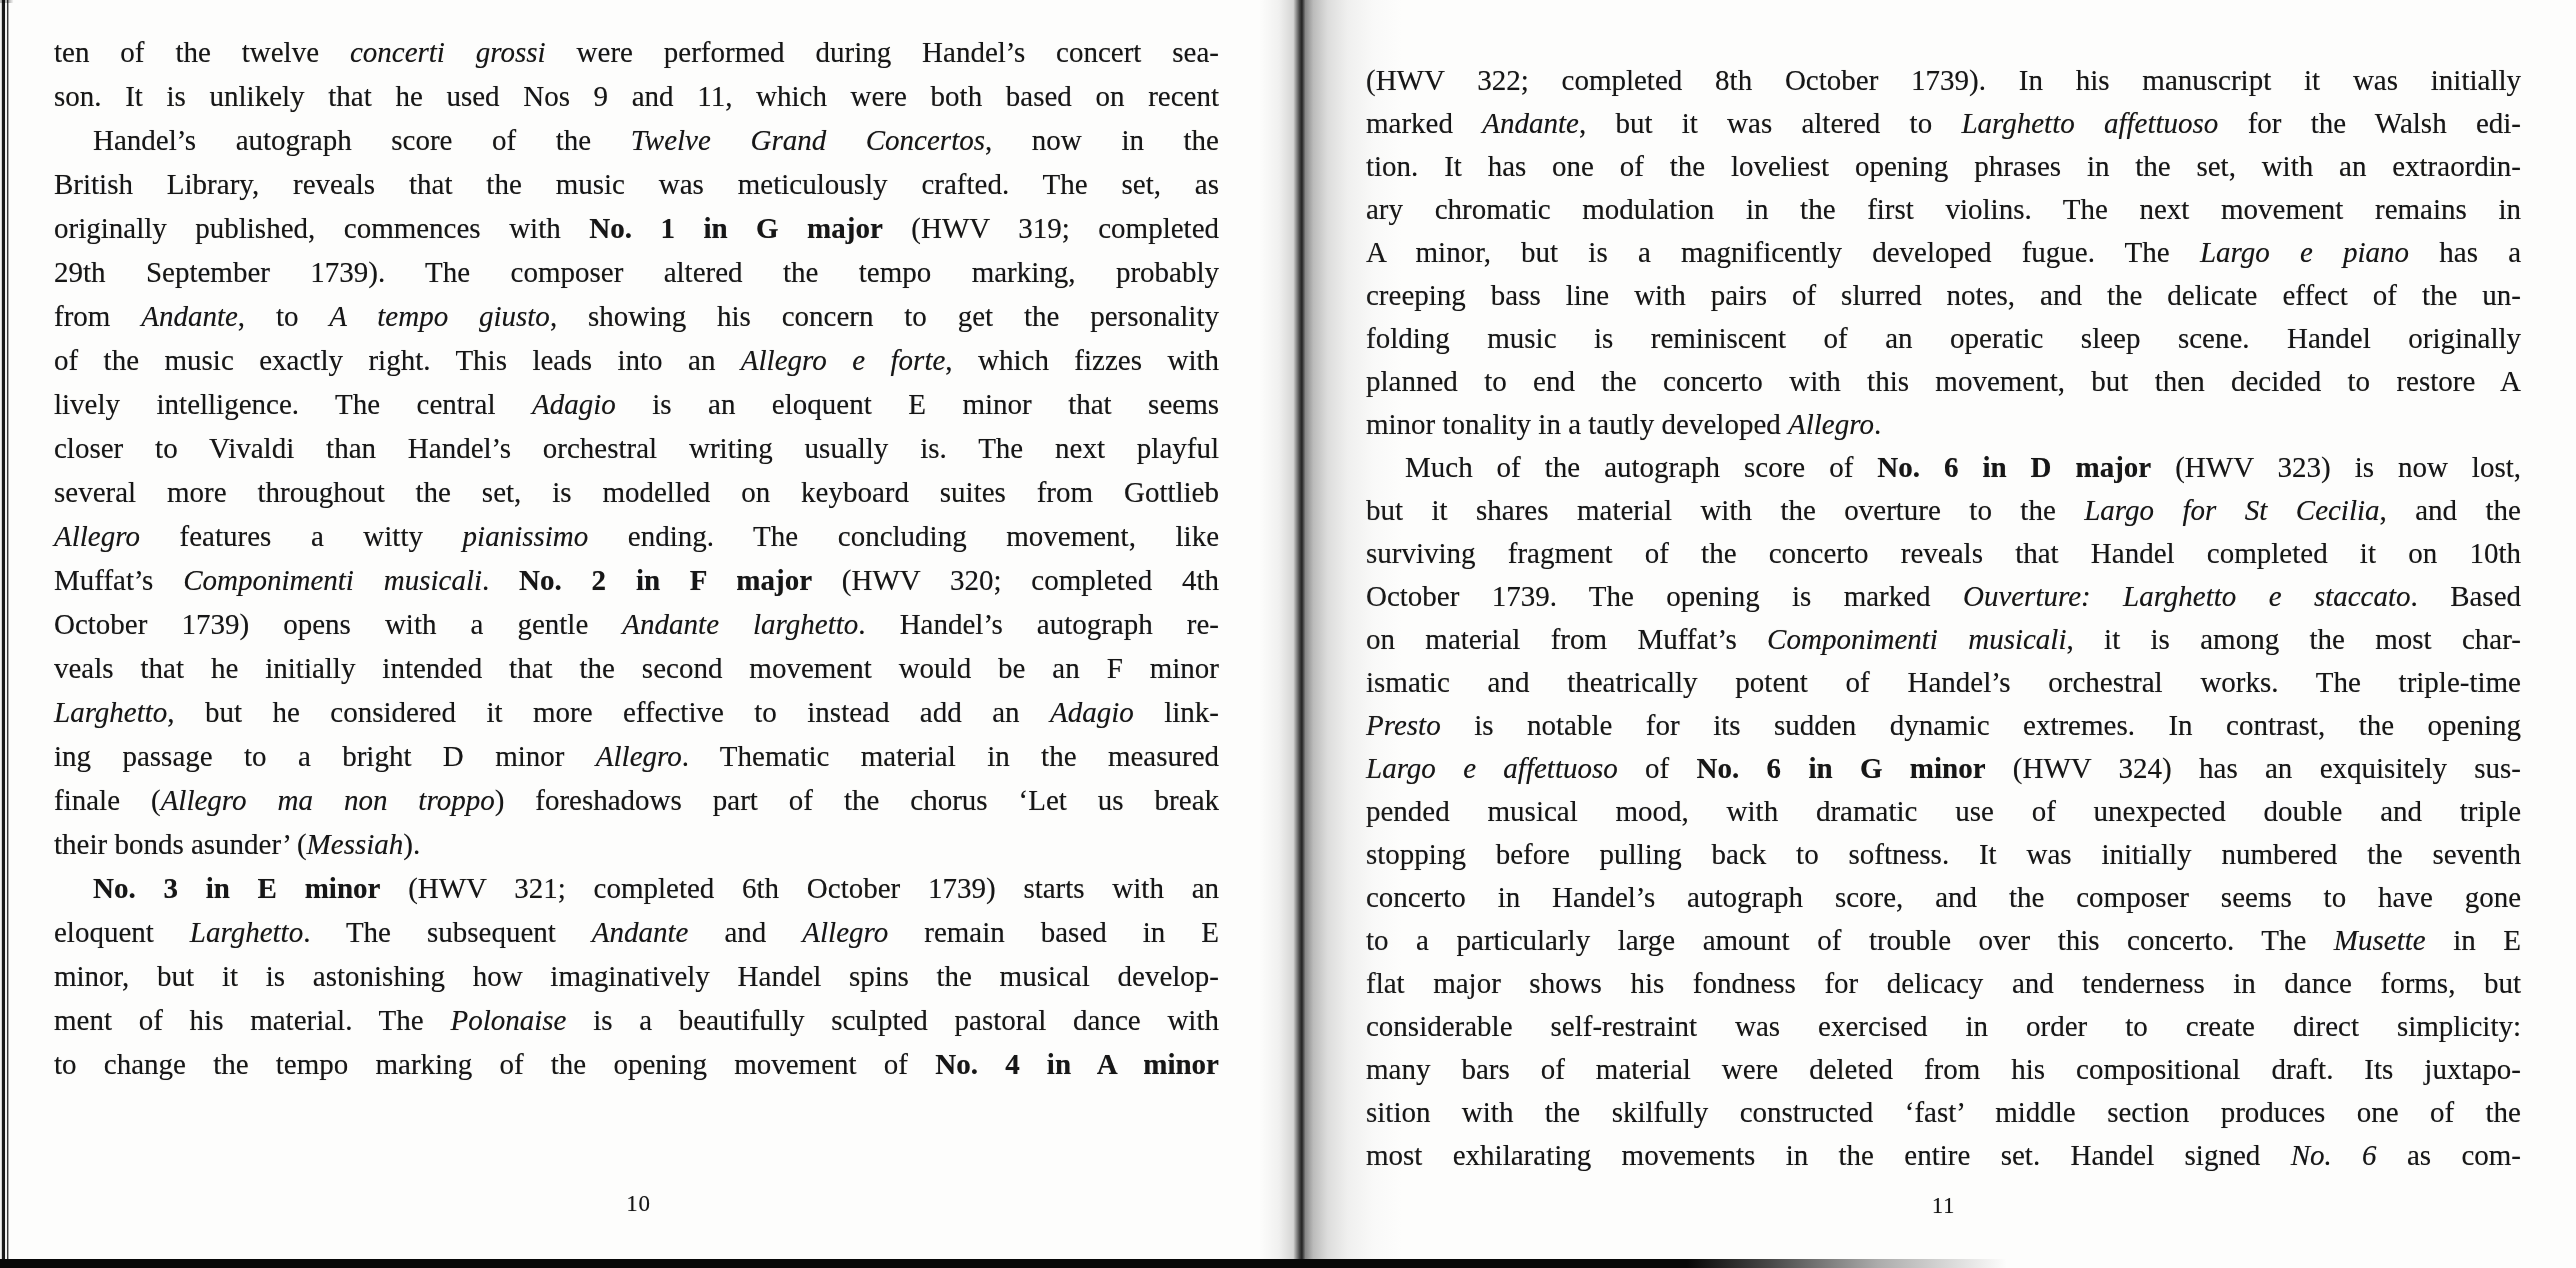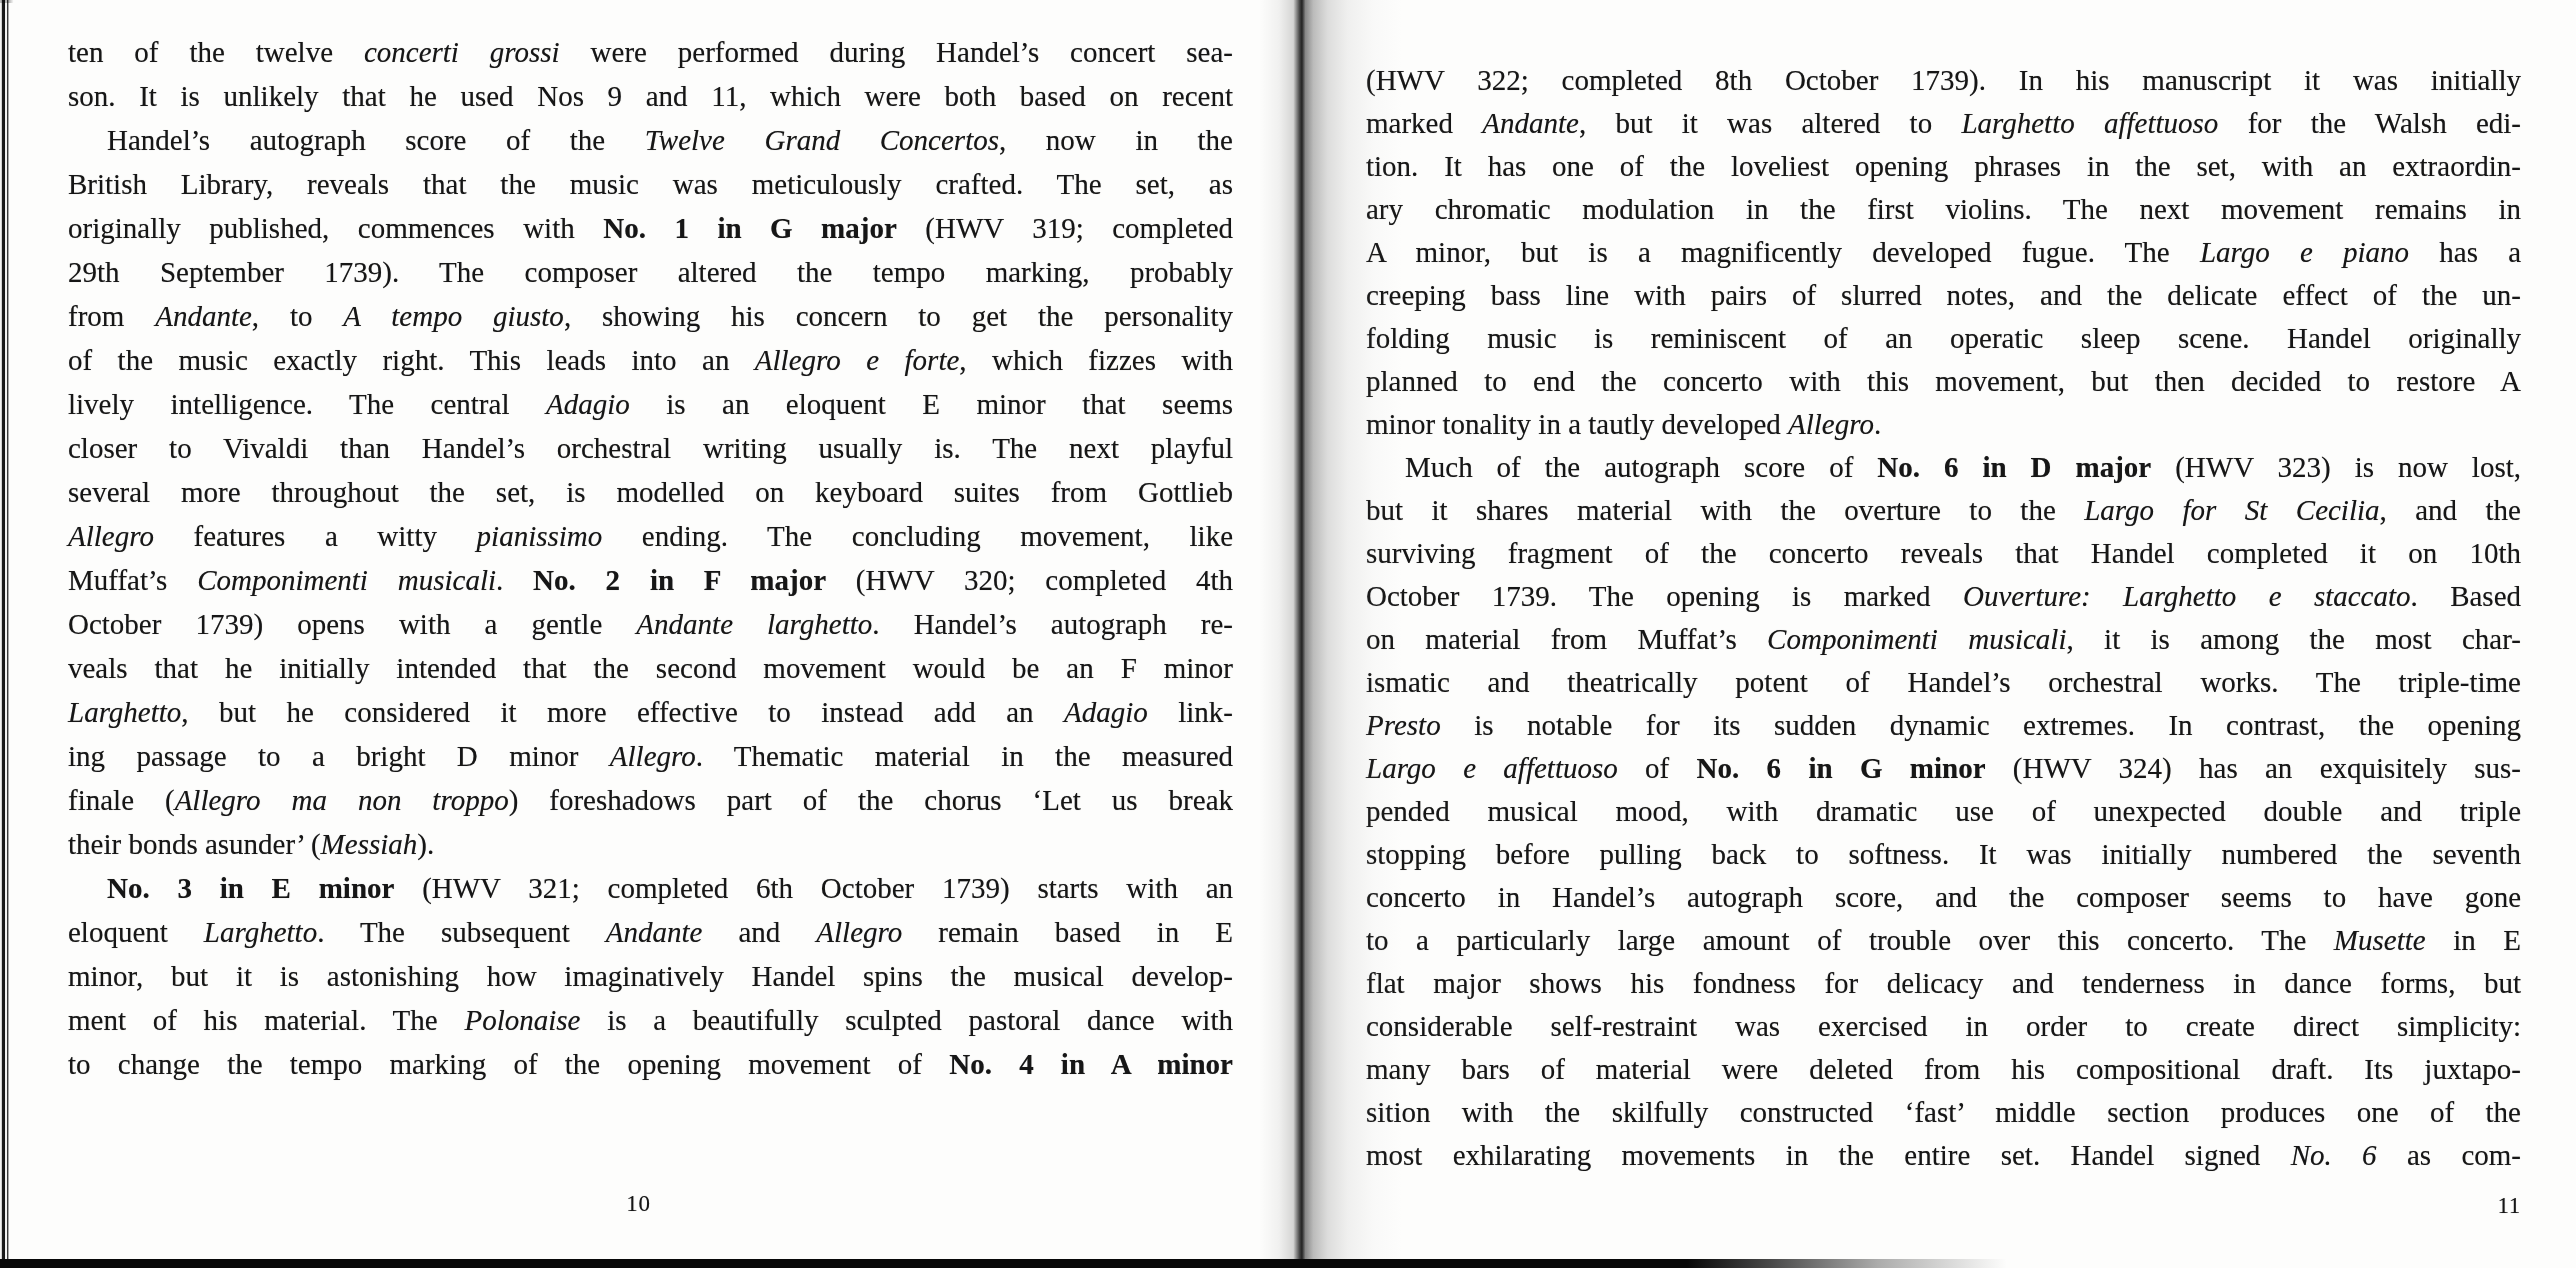--- a/index.html
+++ b/index.html
@@ -5,21 +5,21 @@
   html,body{margin:0;padding:0;background:#e8e8e6;}
   #scan{
     position:relative;
     width:2576px;height:1268px;
     background:#fdfdfc;
     overflow:hidden;
     font-family:"Liberation Serif","DejaVu Serif",serif;
     color:#161616;
   }
   .page-text{position:absolute;}
-  #left-text{left:68px;top:30px;width:1165px;}
+  #left-text{left:54px;top:30px;width:1165px;}
   #right-text{left:1366px;top:59px;width:1155px;}
   .line{
     display:block;
     font-size:29px;
     text-align:justify;
     text-align-last:justify;
     text-justify:inter-word;
     white-space:normal;
     text-shadow:0 0 0.7px rgba(10,10,10,0.45);
   }
@@ -30,21 +30,21 @@
   .i{font-style:italic;}
   .bi{font-weight:bold;margin-top:10px;}
   .pagenum{
     position:absolute;
     text-align:center;
     font-size:23px;
     letter-spacing:0.7px;
     text-shadow:0 0 0.7px rgba(10,10,10,0.45);
   }
   #left-pagenum{left:56px;top:1191px;width:1165px;}
-  #right-pagenum{left:1366px;top:1193px;width:1155px;text-align:right;}
+  #right-pagenum{left:1366px;top:1193px;width:1155px;}
   
   #gutter{
     position:absolute;left:1259px;top:0;width:143px;height:100%;
     background:linear-gradient(to right,
       rgba(0,0,0,0) 0%,
       rgba(0,0,0,0.05) 14%,
       rgba(0,0,0,0.16) 24%,
       rgba(25,25,25,0.82) 28.5%,
       rgba(15,15,15,0.92) 30%,
       rgba(40,40,40,0.55) 32.5%,

